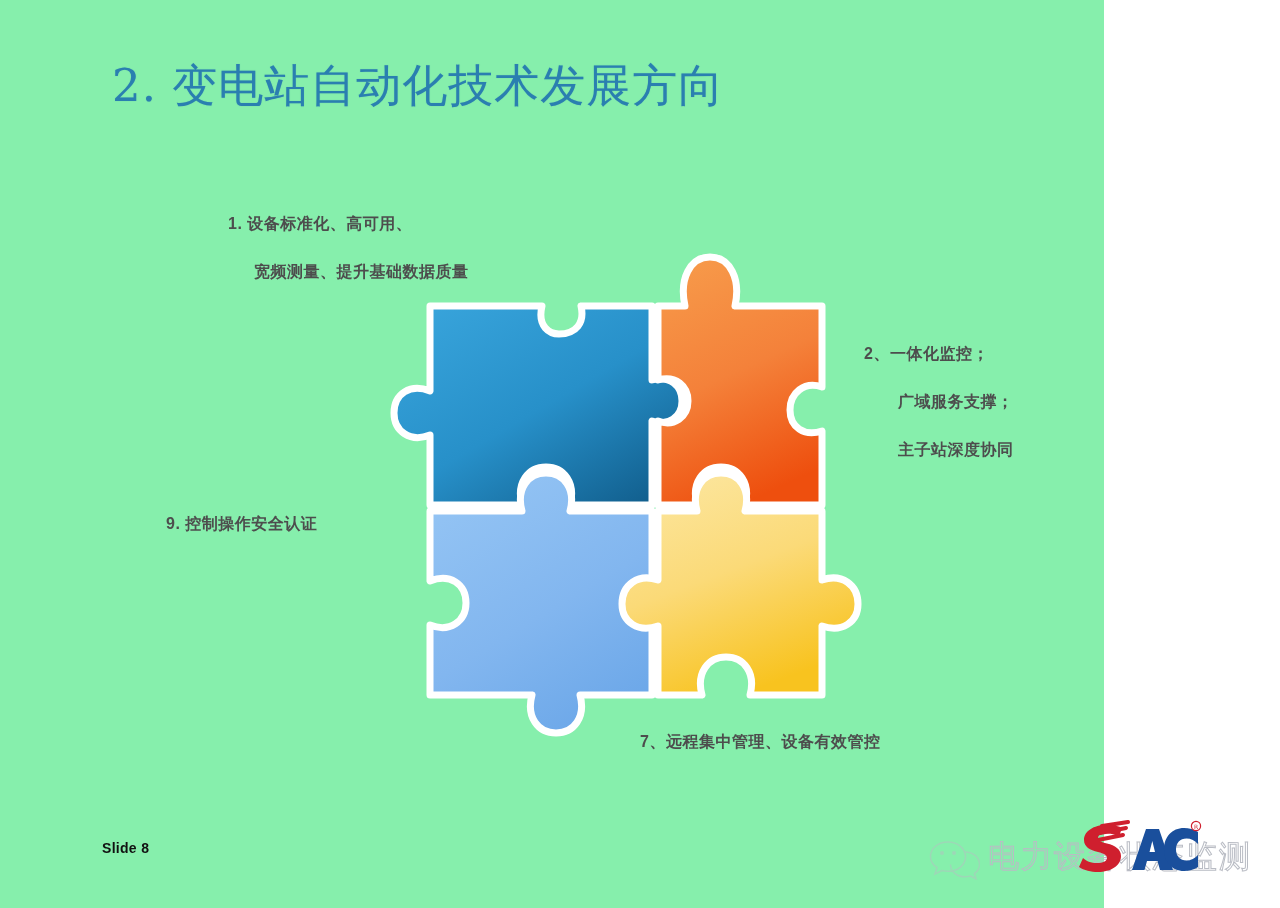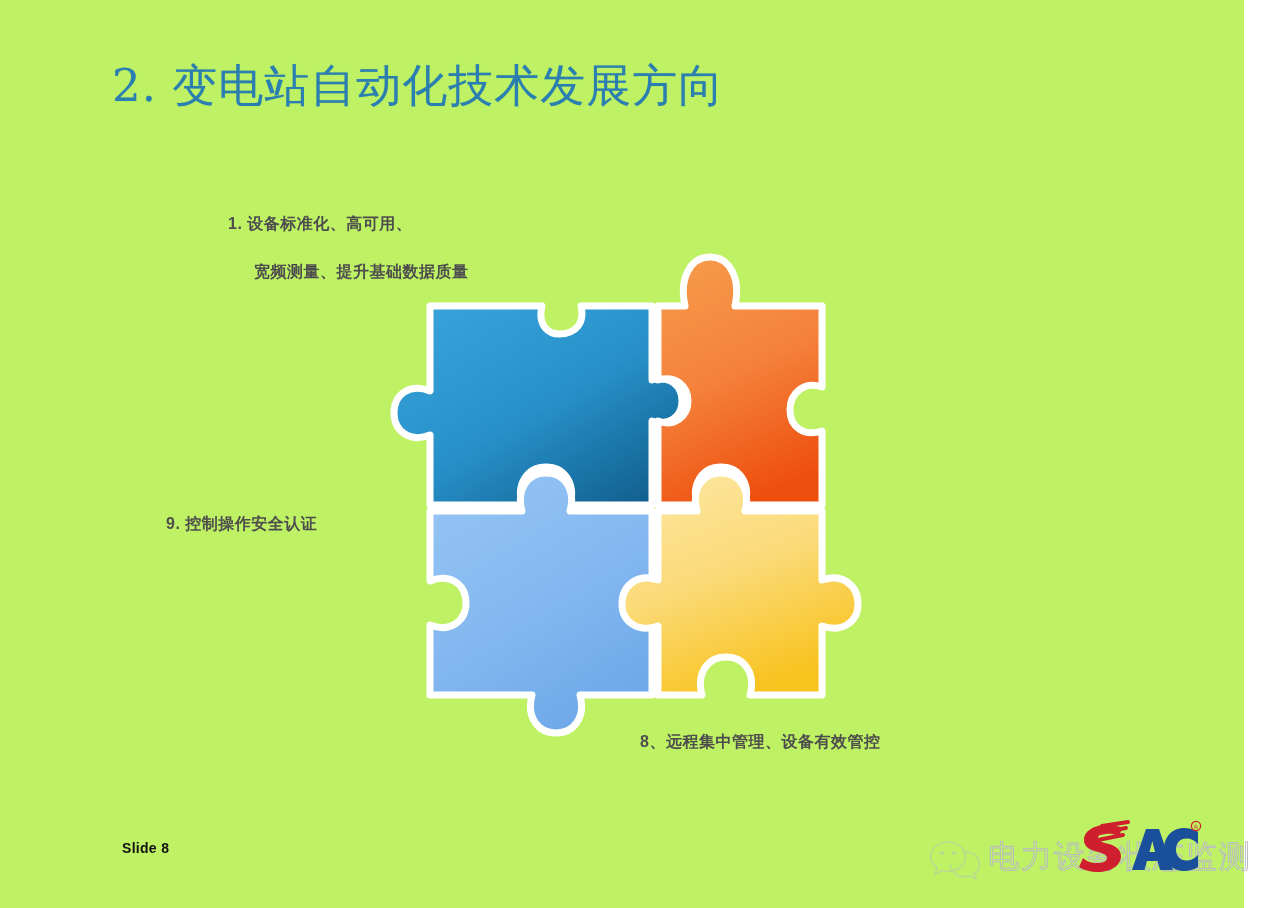--- a/index.html
+++ b/index.html
@@ -6,22 +6,22 @@
   html,body{margin:0;padding:0;}
   body{
     width:1280px;height:908px;
     background:#ffffff;
     font-family:"Liberation Sans","DejaVu Sans",sans-serif;
     overflow:hidden;
     position:relative;
   }
   .slide{
     position:relative;
-    width:1244px;height:908px;
-    background:#bef264;
+    width:1104px;height:908px;
+    background:#86efac;
   }
 
   
   .title{
     position:absolute;
     left:112px; top:56px;
     font-family:"DejaVu Serif","Liberation Serif",serif;
     font-size:45px;
     font-weight:400;
     color:#2a7fb0;
@@ -61,21 +61,20 @@
   .puzzle svg{display:block;width:100%;height:100%;}
 
   
   .slide-number{
     position:absolute;
     left:102px; top:840px;
     font-size:14px;
     font-weight:bold;
     color:#111111;
     letter-spacing:.3px;
-    margin-left:20px;
   }
 
   .watermark{
     position:absolute;
     left:928px; top:826px;
     width:340px; height:68px;
   }
   .wm-icon{
     position:absolute;
     left:0; top:12px;
@@ -212,27 +211,32 @@
              Z"></path>
       </g>
     </svg>
   </div>
 
   <div class="callout" id="callout-1">
     <span class="ln">1. 设备标准化、高可用、</span>
     <span class="ln indent">宽频测量、提升基础数据质量</span>
   </div>
 
+  <div class="callout" id="callout-2">
+    <span class="ln">2、一体化监控；</span>
+    <span class="ln indent">广域服务支撑；</span>
+    <span class="ln indent">主子站深度协同</span>
+  </div>
 
   <div class="callout" id="callout-4">
     <span class="ln">9. 控制操作安全认证</span>
   </div>
 
   <div class="callout" id="callout-3">
-    <span class="ln">8、远程集中管理、设备有效管控</span>
+    <span class="ln">7、远程集中管理、设备有效管控</span>
   </div>
 
   <div class="slide-number">Slide 8</div>
 
   <div class="watermark">
 
     <svg class="wm-icon" viewBox="0 0 52 42">
       <g fill="none" stroke="#b9bcc4" stroke-width="1.6">
         <path d="M20 4 C10 4 2.5 10.5 2.5 18.5 C2.5 23 5 27 9 29.5 L7 36 L14 32.5 C16 33 18 33.3 20 33.3
                  C30 33.3 37.5 26.8 37.5 18.8 C37.5 10.8 30 4 20 4 Z"></path>

